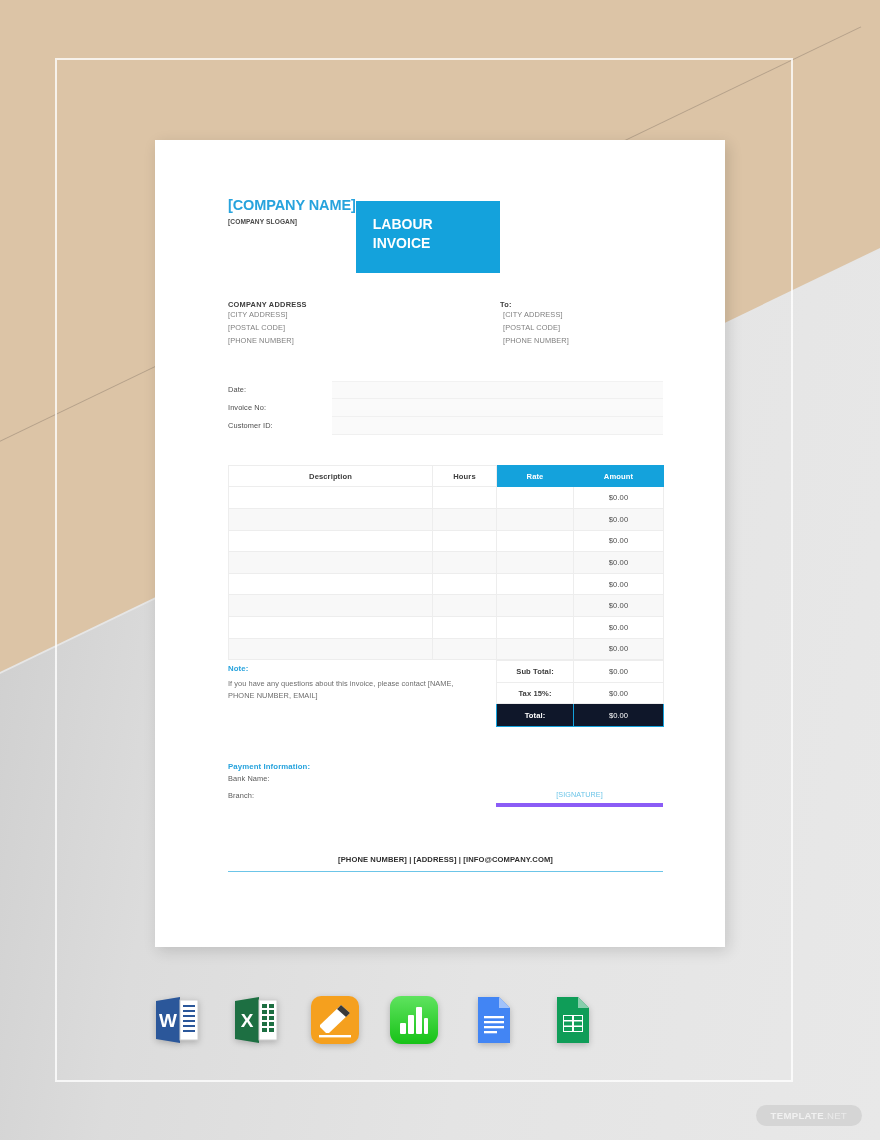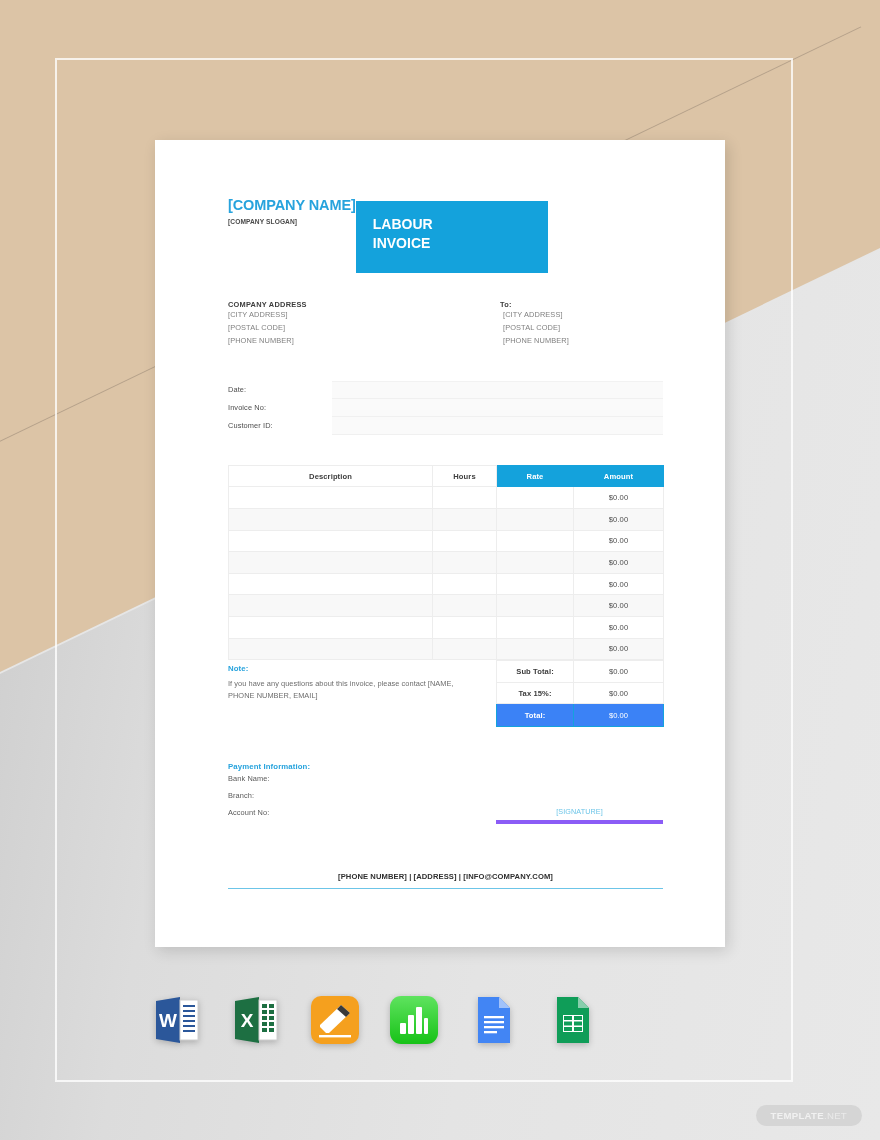--- a/index.html
+++ b/index.html
@@ -88,21 +88,21 @@
     line-height: 1.1;
   }
   .company-slogan {
     color: #4a4a4a;
     font-size: 6.6px;
     font-weight: bold;
     letter-spacing: .1px;
     margin-top: 4px;
   }
   .invoice-badge {
-    width: 192px;
+    width: 144px;
     height: 72px;
     background: #14a2dc;
     color: #ffffff;
     font-size: 14px;
     font-weight: bold;
     line-height: 1.35;
     padding: 14px 0 0 17px;
     margin-top: 3px;
   }
 
@@ -233,21 +233,21 @@
     font-weight: bold;
     letter-spacing: .1px;
     margin-left: 24px;
   }
   .tot-val {
     width: 90px;
     text-align: center;
     color: #4d4d4d;
   }
   .totals tr.grand td {
-    background: #3b82f6;
+    background: #0f172a;
     border-color: #14a2dc;
     color: #ffffff;
     height: 23px;
   }
   .totals tr.grand .tot-val { color: #ffffff; }
 
   
   .payment {
     position: relative;
     margin-top: 35px;
@@ -466,21 +466,20 @@
             <td class="tot-val">$0.00</td>
           </tr>
         </tbody>
           </table>
       </div>
 
       <div class="payment">
         <div class="pay-title">Payment Information:</div>
         <div class="pay-line">Bank Name:</div>
         <div class="pay-line">Branch:</div>
-        <div class="pay-line">Account No:</div>
         <div class="signature">
           <span>[SIGNATURE]</span>
         </div>
       </div>
 
       <div class="footer">
         <span>[PHONE NUMBER] | [ADDRESS] | [INFO@COMPANY.COM]</span>
       </div>
 
     </div>

